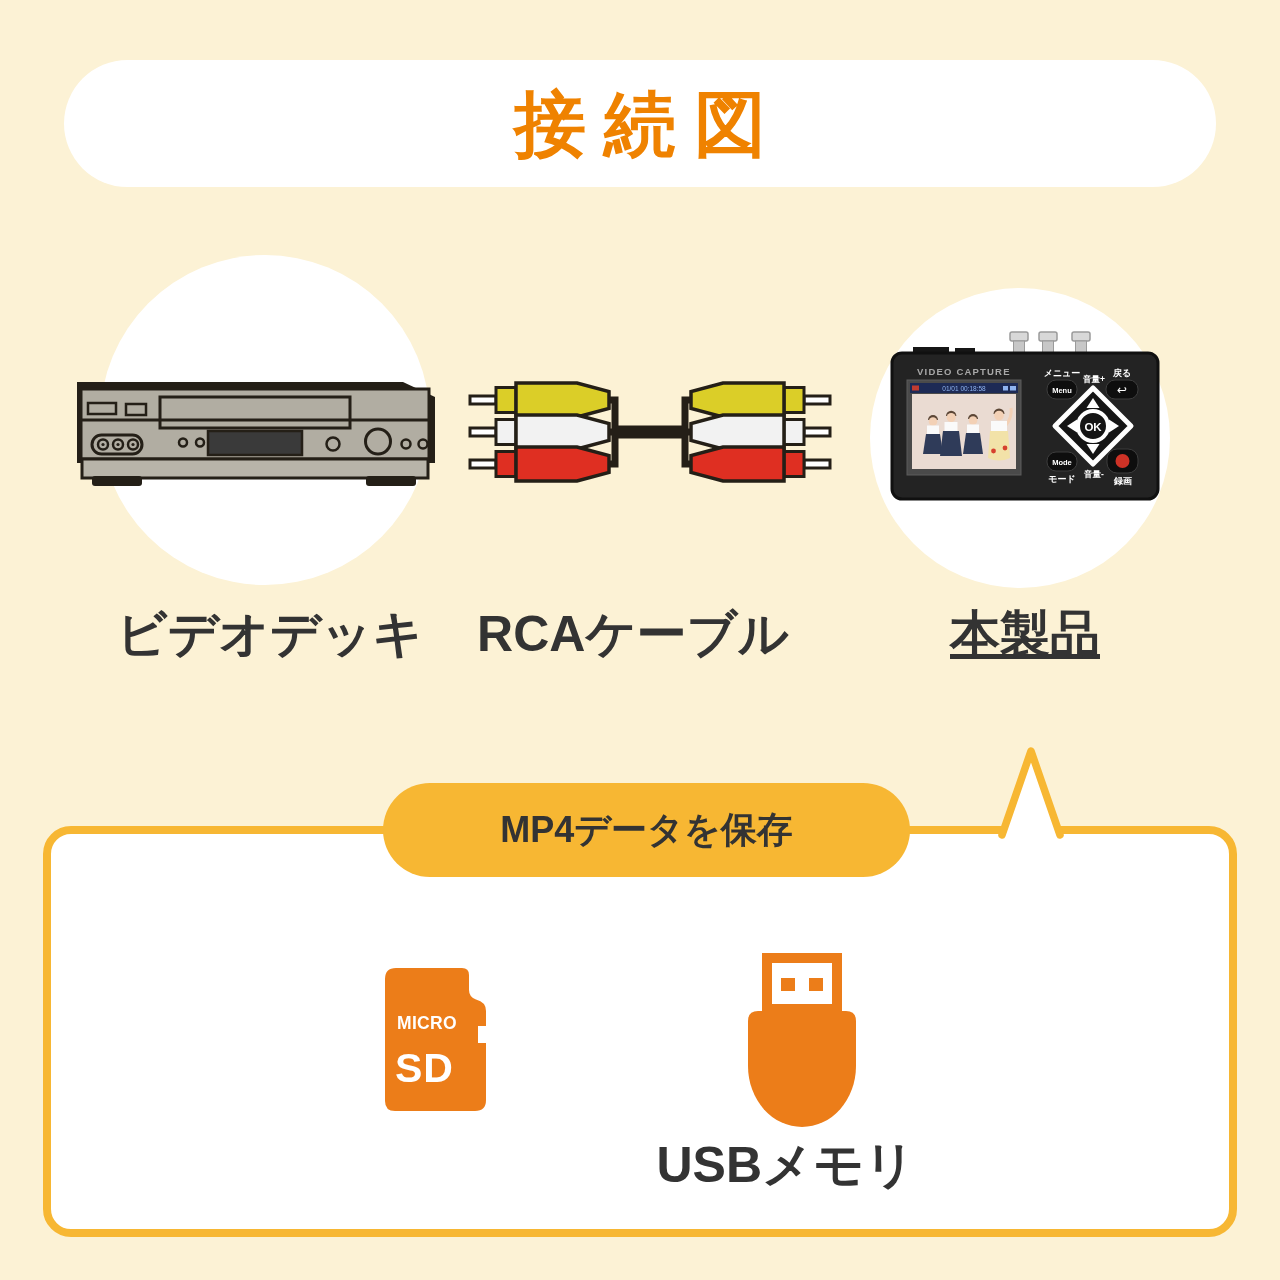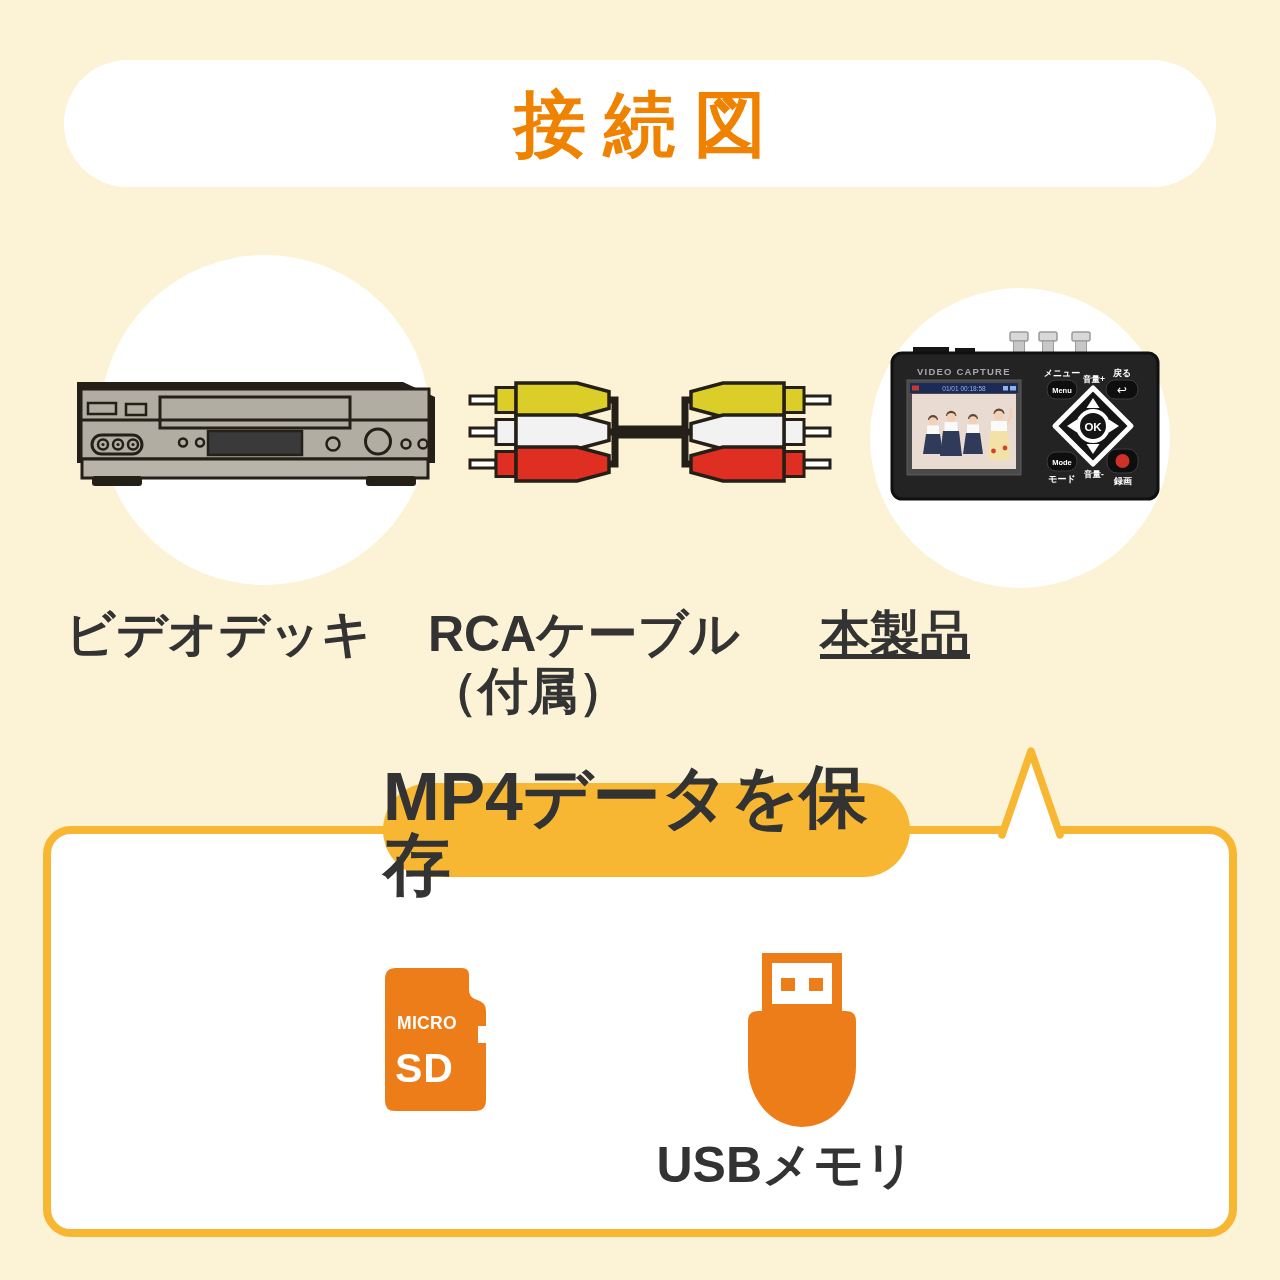--- a/index.html
+++ b/index.html
@@ -21,39 +21,39 @@
   
   .circle{position:absolute;background:#ffffff;border-radius:50%;}
   .circle-left{left:100px;top:255px;width:330px;height:330px;}
   .circle-right{left:870px;top:288px;width:300px;height:300px;}
   
   .vcr-svg{position:absolute;left:70px;top:376px;}
   .rca-svg{position:absolute;left:465px;top:372px;}
   .device-svg{position:absolute;left:885px;top:330px;}
   
   .flow-label{
-    position:absolute;top:606px;width:410px;
+    position:absolute;top:606px;width:410px;text-align:center;
     font-size:50px;line-height:57px;font-weight:700;color:#333333;
   }
   .label-vcr{left:65px;}
   .label-cable{left:428px;}
   .label-device{left:820px;text-decoration:underline;}
   
   .save-box{
     position:absolute;left:43px;top:826px;width:1194px;height:411px;
     box-sizing:border-box;background:#ffffff;
     border:8px solid #F7B733;border-radius:28px;z-index:1;
   }
   .tail-svg{position:absolute;left:990px;top:743px;z-index:3;}
   .save-banner{
     position:absolute;left:383px;top:783px;width:527px;height:94px;
     background:#F7B733;border-radius:47px;z-index:4;
     display:flex;align-items:center;justify-content:center;
   }
-  .save-banner-text{font-size:68px;font-weight:700;color:#333333;line-height:1;}
+  .save-banner-text{font-size:36px;font-weight:700;color:#333333;line-height:1;}
   .sd-svg{position:absolute;left:382px;top:966px;z-index:2;}
   .usb-svg{position:absolute;left:746px;top:950px;z-index:2;}
   .storage-label{
     position:absolute;top:1138px;width:410px;text-align:center;
     font-size:50px;font-weight:700;color:#333333;z-index:2;line-height:1.1;
   }
   .label-sd{left:245px;}
   .label-usb{left:581px;}
 </style>
 </head>
@@ -209,21 +209,20 @@
     <g>
       <rect x="222" y="119" width="31" height="24" rx="10" fill="#0E0E0E" stroke="#3d3d3d" stroke-width="1"></rect>
       <circle cx="237.5" cy="131" r="7" fill="#CE3226"></circle>
     </g>
     <text x="238" y="154" font-size="9" fill="#ffffff" text-anchor="middle" font-weight="bold">録画</text>
   </svg>
 
   <div class="flow-label label-vcr">ビデオデッキ</div>
   <div class="flow-label label-cable">
     <span>RCAケーブル</span><br>
-    <span>（付属）</span>
   </div>
   <div class="flow-label label-device">本製品</div>
 
   <div class="save-box"></div>
   <svg class="tail-svg" width="85" height="100" viewBox="0 0 85 100">
     <path d="M41 8 L71 94 H12 Z" fill="#ffffff"></path>
     <path d="M12 92 L41 8 L70 92" fill="none" stroke="#F7B733" stroke-width="7.5" stroke-linecap="round" stroke-linejoin="round"></path>
   </svg>
   <div class="save-banner">
     <div class="save-banner-text">MP4データを保存</div>

